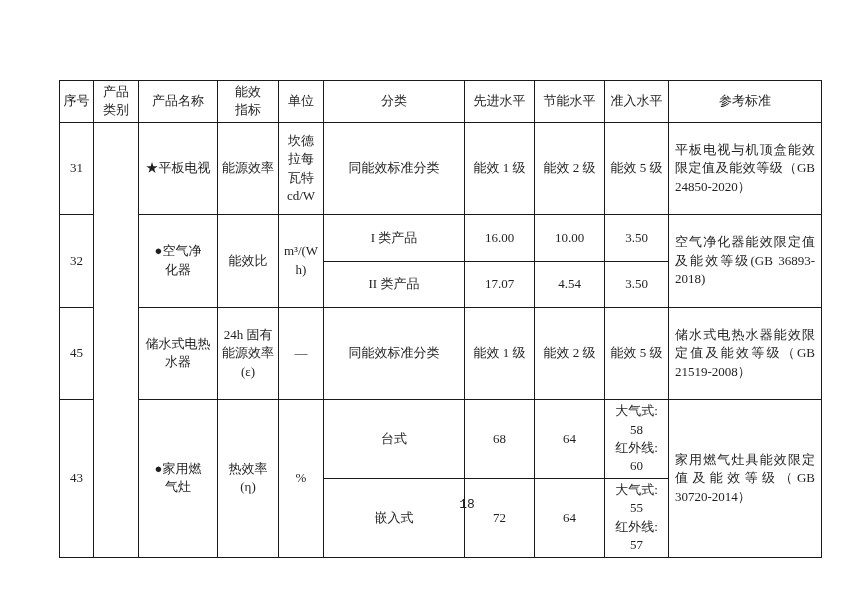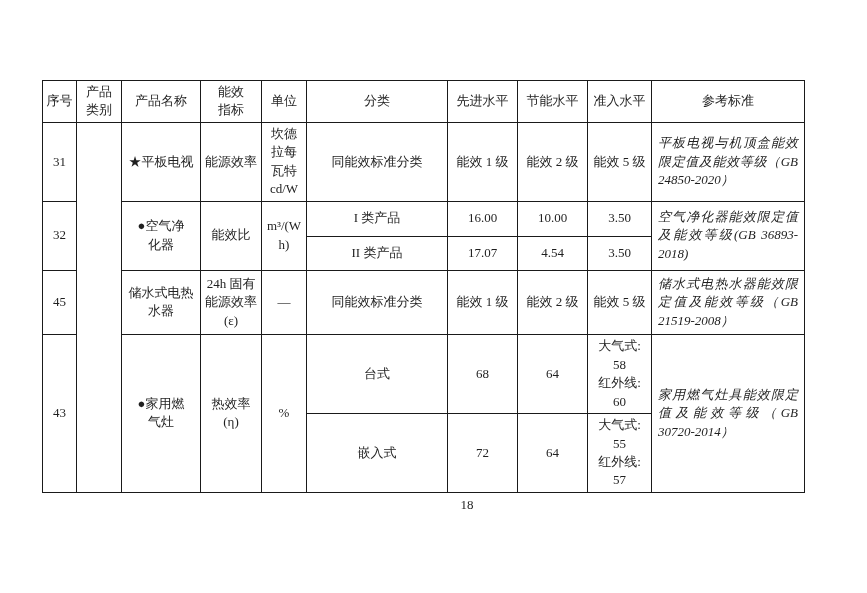--- a/index.html
+++ b/index.html
@@ -11,51 +11,51 @@
     position: relative;
     width: 867px;
     height: 593px;
     background: #ffffff;
     font-family: "Liberation Serif", "DejaVu Serif", serif;
     color: #1f1f1f;
     overflow: hidden;
   }
   table.spec {
     position: absolute;
-    left: 42px;
+    left: 59px;
     top: 80px;
     width: 762px;
     border-collapse: collapse;
     table-layout: fixed;
   }
   table.spec td {
     border: 1px solid #1a1a1a;
     text-align: center;
     vertical-align: middle;
     padding: 2px 3px;
     font-size: 13px;
     line-height: 1.42;
     white-space: pre-line;
     overflow: hidden;
   }
   table.spec td.std {
     text-align: justify;
     text-align-last: left;
-    padding: 4px 6px;
-    font-style: italic;
+    padding: 18px 6px;
   }
   .page-number {
     position: absolute;
     top: 497px;
     left: 0;
     right: 0;
     padding-left: 67px;
     text-align: center;
     font-size: 13px;
     color: #1f1f1f;
+    font-family: Liberation Mono, monospace;
   }
 </style>
 </head>
 <body>
 
 <div class="page">
 
   <table class="spec">
     <colgroup>
       <col style="width:34px">

